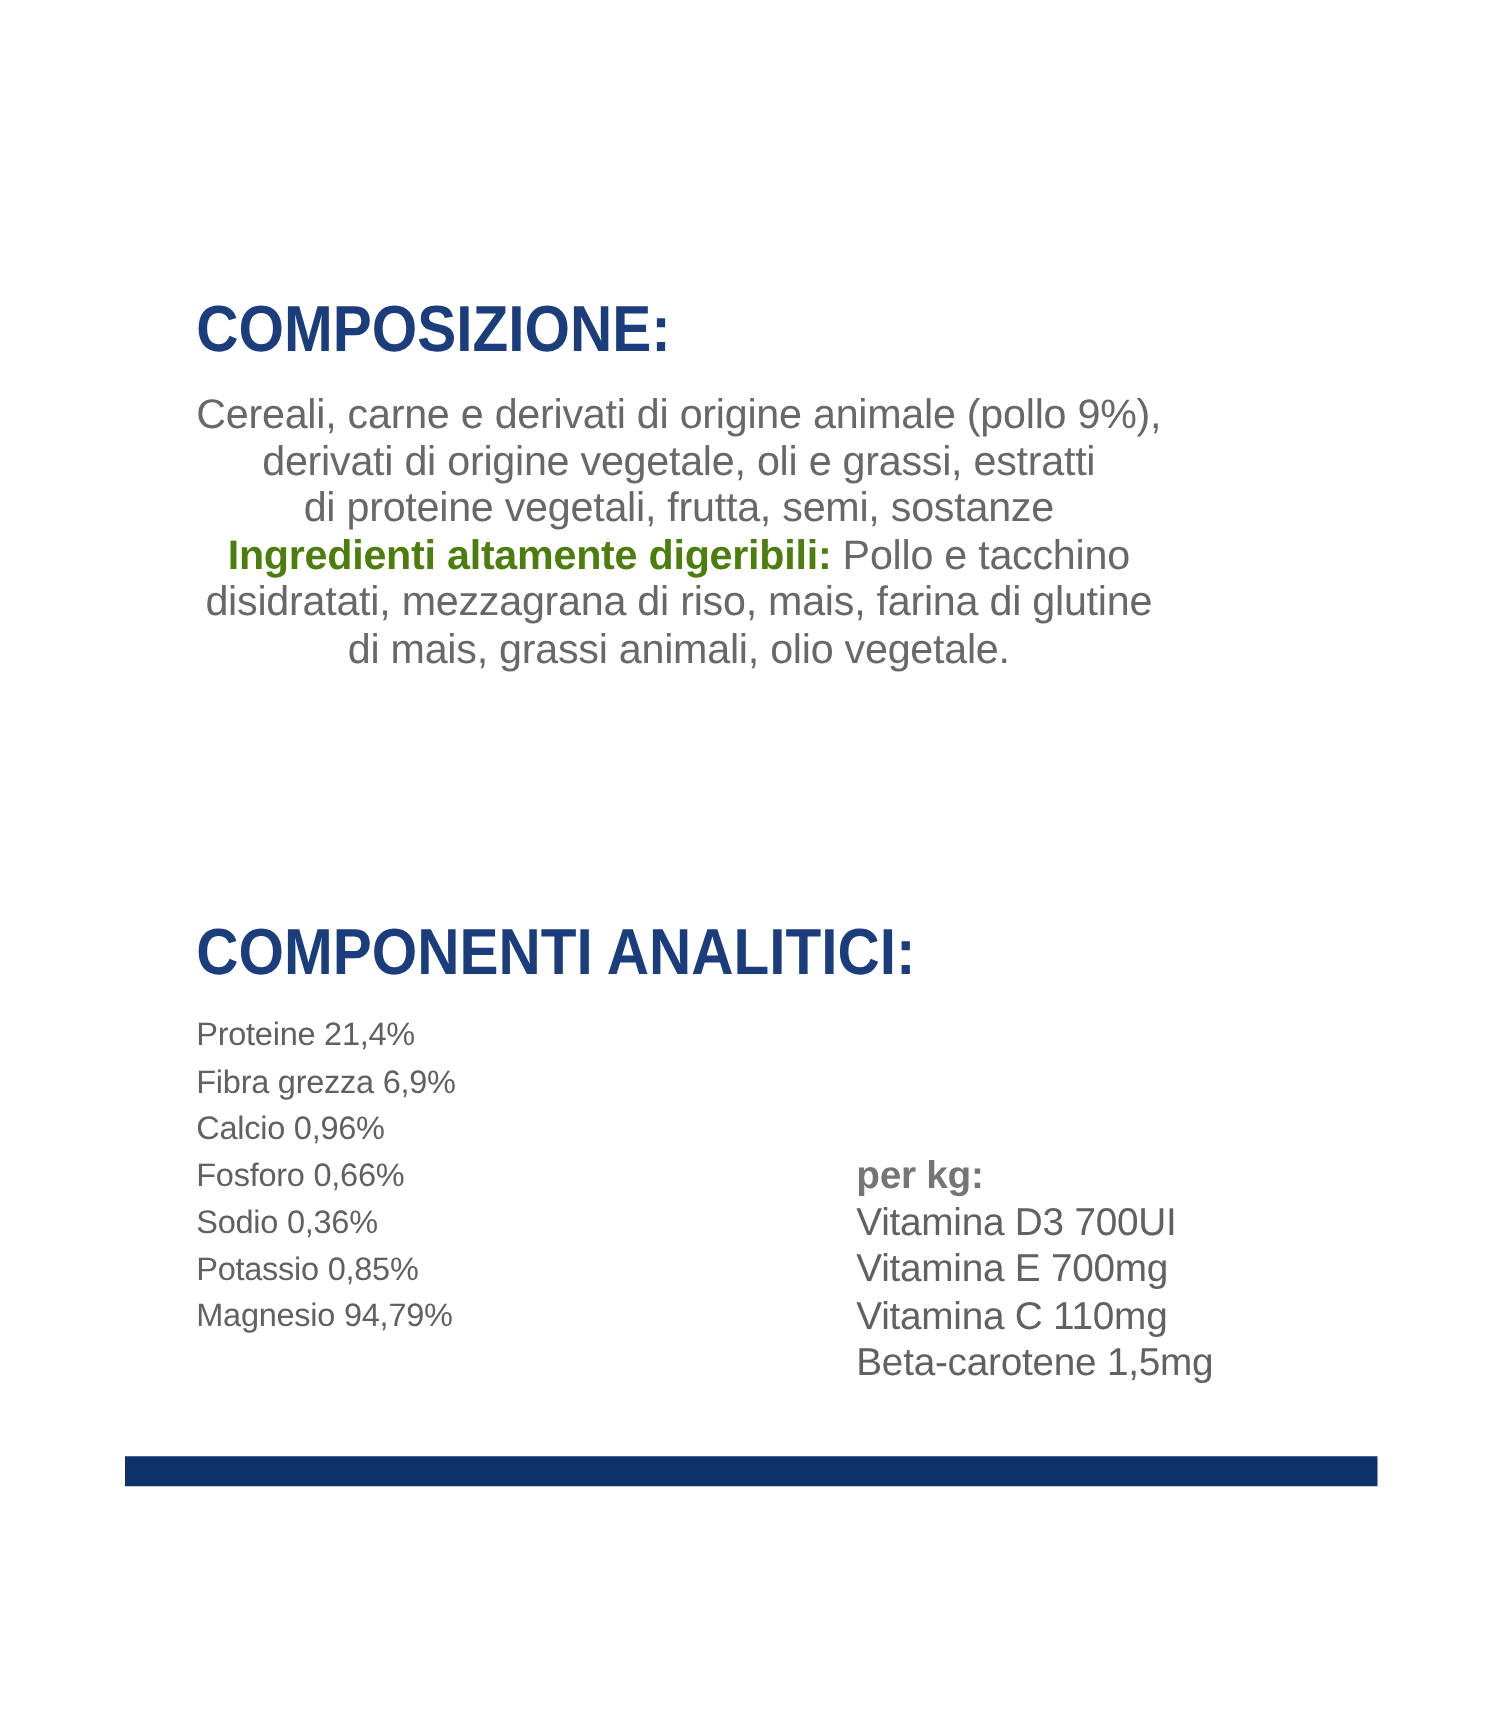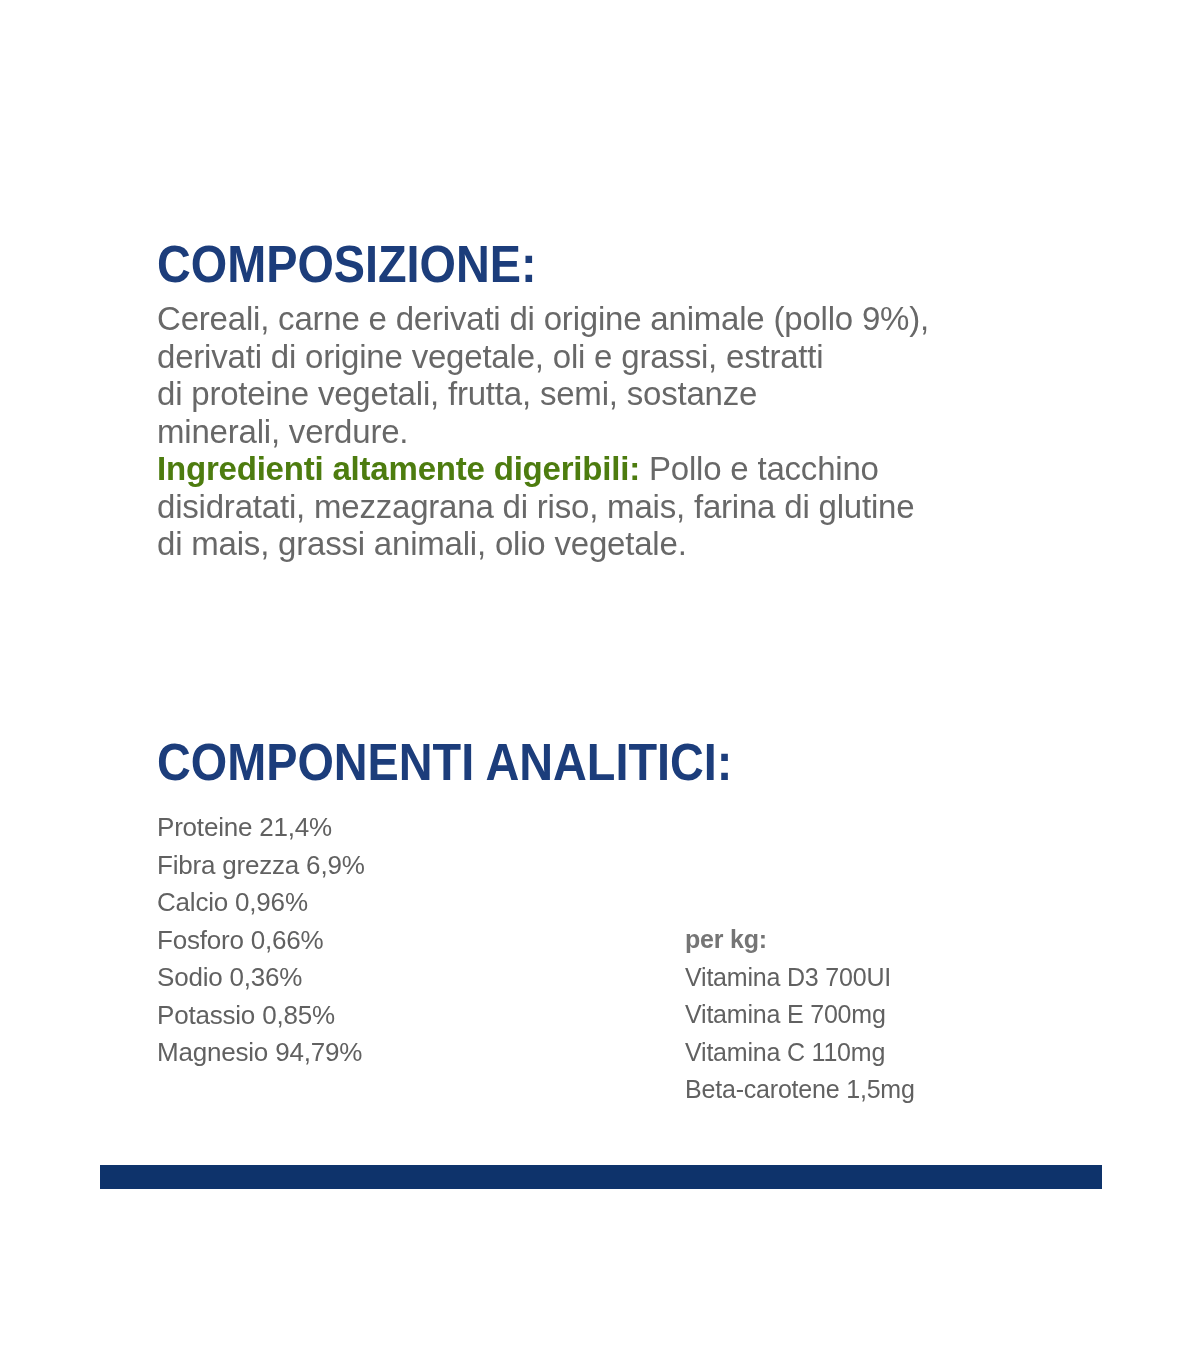--- a/index.html
+++ b/index.html
@@ -54,21 +54,21 @@
     color: #616161;
     font-size: 26px;
     line-height: 37.5px;
     letter-spacing: -0.2px;
   }
   .analytic-col-right {
     position: absolute;
     left: 685px;
     top: 921px;
     color: #616161;
-    font-size: 25px;
+    font-size: 31px;
     line-height: 37.5px;
     letter-spacing: -0.2px;
   }
   .per-kg {
     font-weight: 700;
     color: #757575;
   }
   .bottom-bar {
     position: absolute;
     left: 100px;
@@ -78,25 +78,24 @@
     background: #0e336b;
   }
 </style>
 </head>
 <body>
 
 <div class="label-root">
 
   <h1 class="section-heading" style="top:238px;">COMPOSIZIONE:</h1>
 
-  <div class="body-block" style="top:300px;">
+  <div class="body-block" style="top:312px;text-align:center;">
     <div class="text-line">Cereali, carne e derivati di origine animale (pollo 9%),</div>
     <div class="text-line">derivati di origine vegetale, oli e grassi, estratti</div>
     <div class="text-line">di proteine vegetali, frutta, semi, sostanze</div>
-    <div class="text-line">minerali, verdure.</div>
     <div class="text-line"><span class="bold-inline">Ingredienti altamente digeribili:</span><span> Pollo e tacchino</span></div>
     <div class="text-line">disidratati, mezzagrana di riso, mais, farina di glutine</div>
     <div class="text-line">di mais, grassi animali, olio vegetale.</div>
   </div>
 
   <h1 class="section-heading" style="top:736px;">COMPONENTI ANALITICI:</h1>
 
   <div class="analytic-col-left">
     <div class="text-line">Proteine 21,4%</div>
     <div class="text-line">Fibra grezza 6,9%</div>

